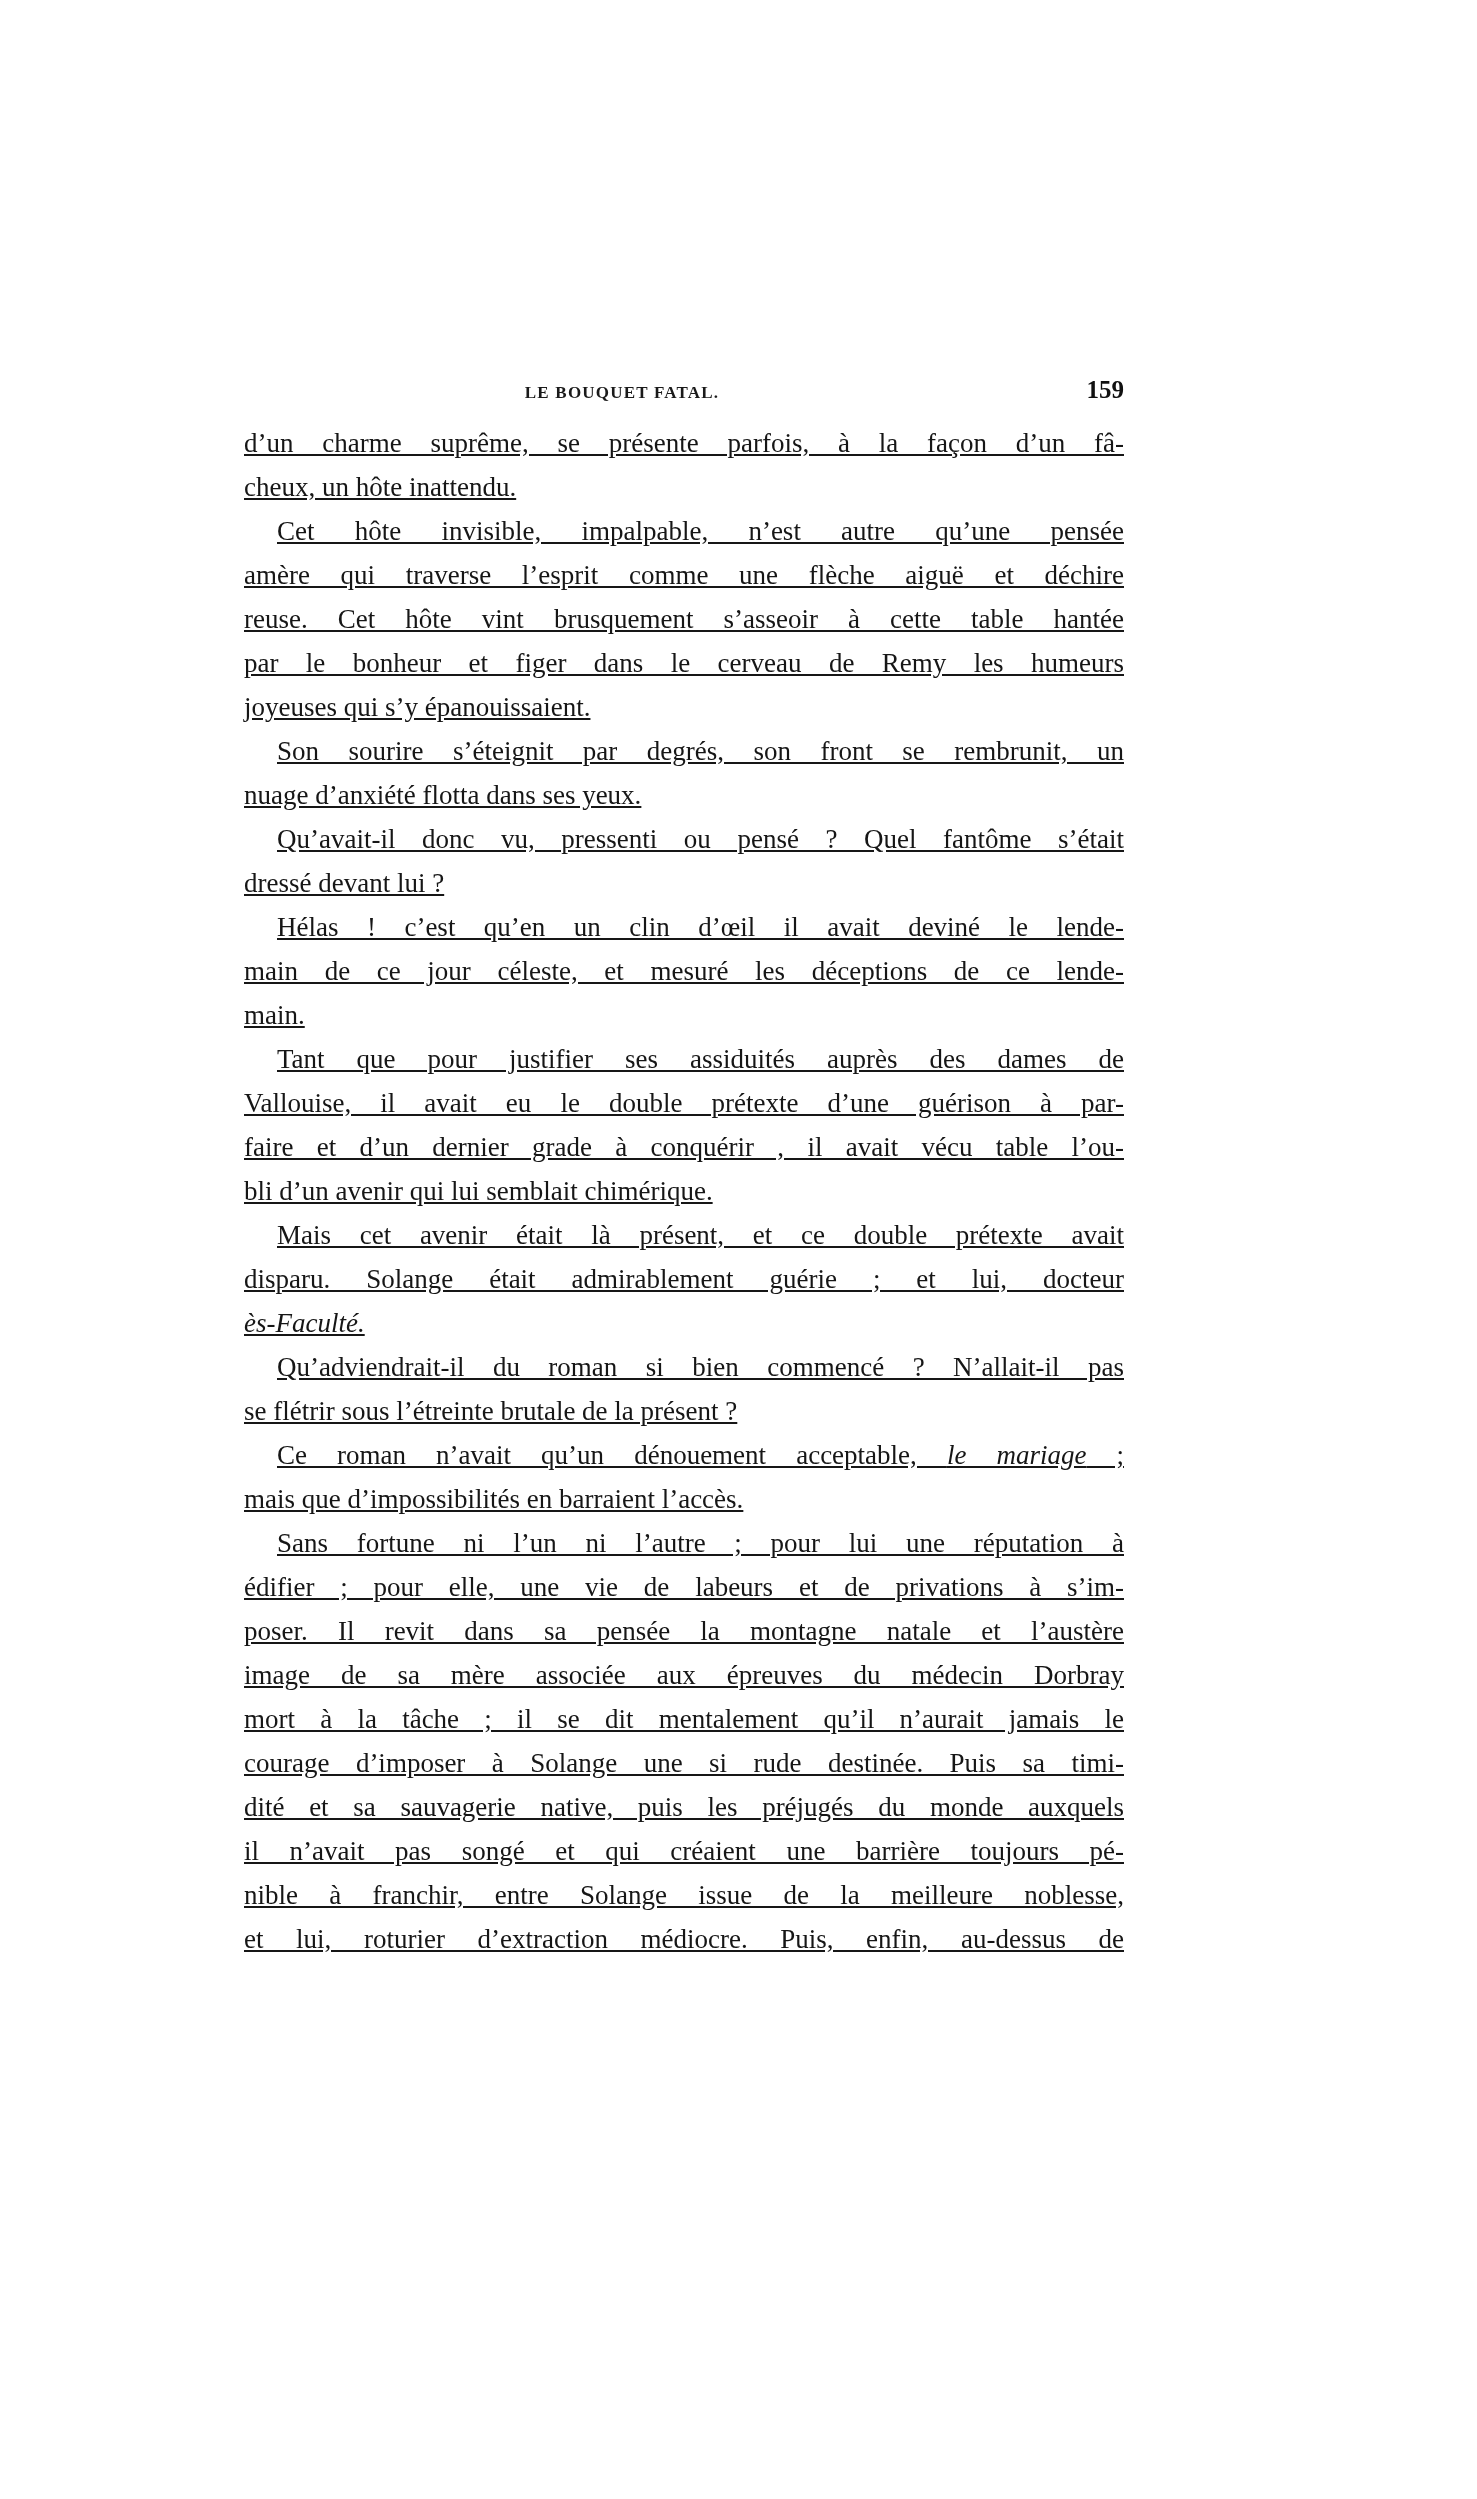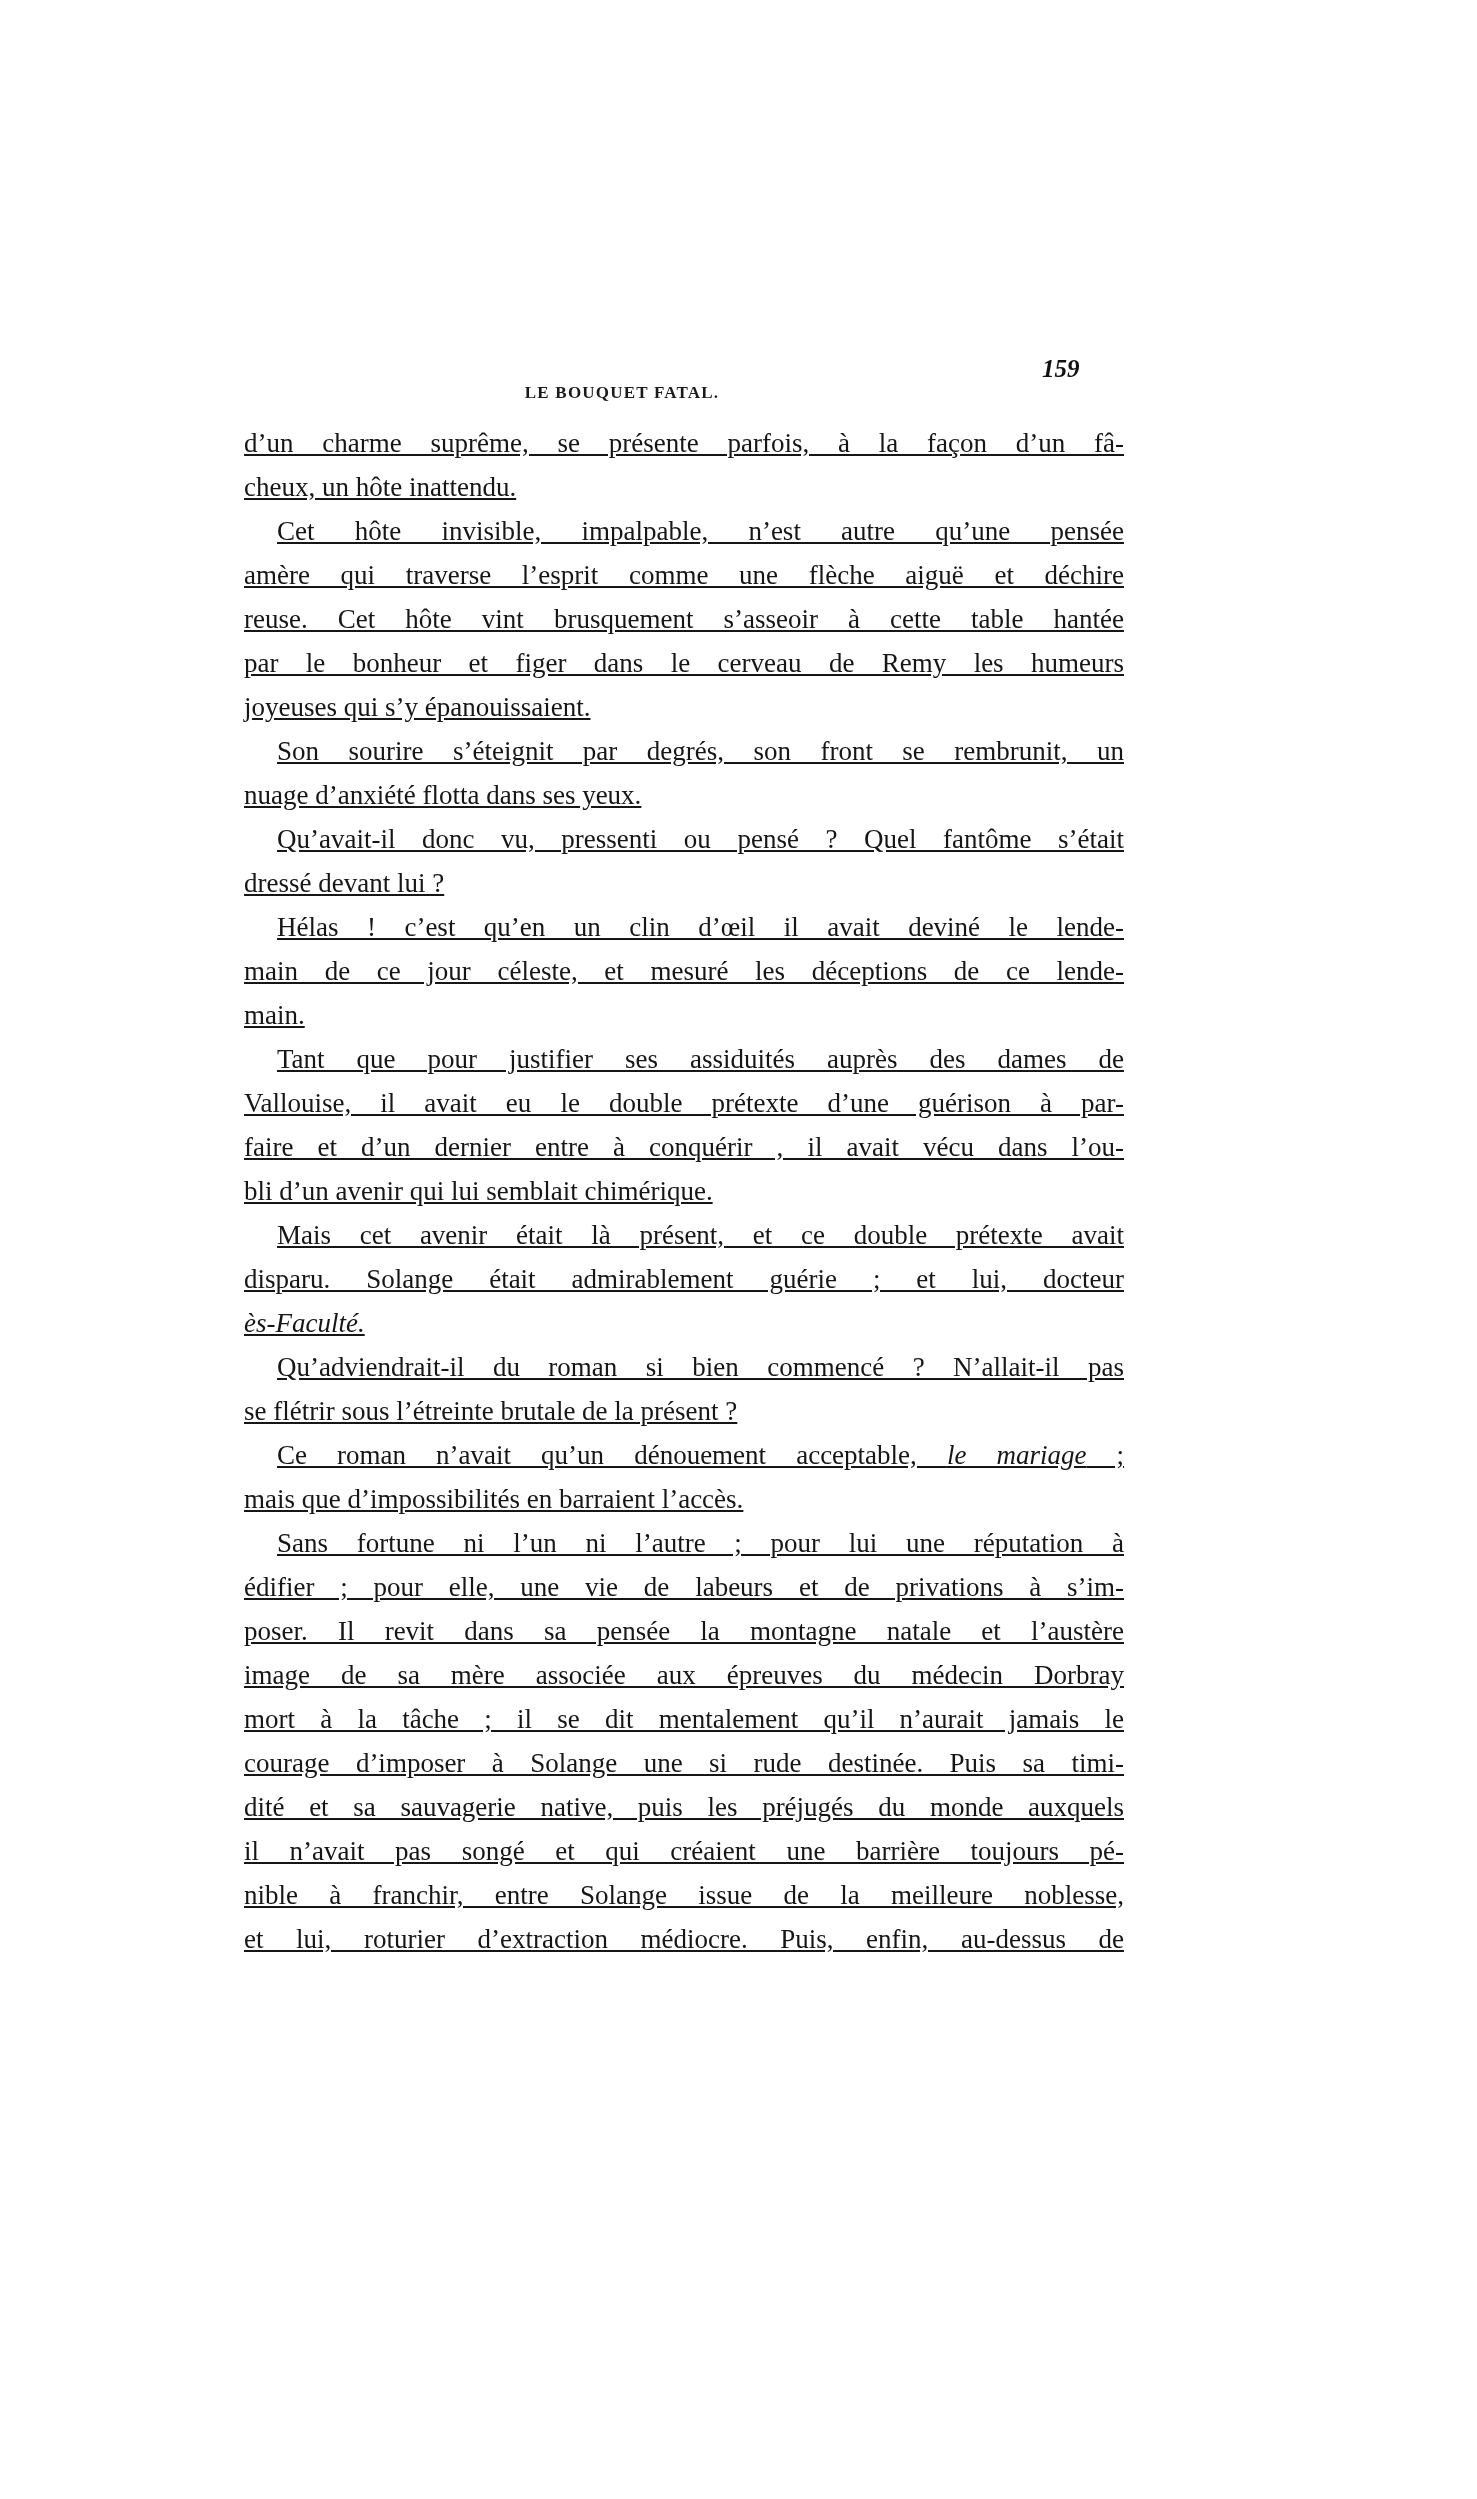--- a/index.html
+++ b/index.html
@@ -4,23 +4,23 @@
 <style>
   html, body { margin: 0; padding: 0; background: #ffffff; }
   body { width: 1477px; height: 2500px; position: relative; overflow: hidden; }
   .page { position: absolute; left: 0; top: 0; width: 1477px; height: 2500px; background: #ffffff; margin-left: 25px; }
   .running-head {
     position: absolute; left: 458px; top: 381px; width: 278px; text-align: center;
     font-family: "Liberation Serif", serif; font-size: 17px; letter-spacing: 1.2px;
     color: #1a1a1a; font-weight: bold; line-height: 24.5px;
   }
   .page-number {
-    position: absolute; left: 1017px; top: 353px; width: 82px; 
+    position: absolute; left: 1017px; top: 374px; width: 82px; text-align: right;
     font-family: "Liberation Serif", serif; font-size: 25px; font-weight: bold;
-    color: #111111; line-height: 31px; font-style: italic;
+    color: #111111; line-height: 31px;
   }
   .body-text {
     position: absolute; left: 219px; top: 421px; width: 880px;
     font-family: "Liberation Serif", serif; font-size: 27px; line-height: 44px;
     color: #161616;
   }
   .line { height: 44px; white-space: nowrap; overflow: visible; text-align: left; text-decoration: underline; }
   .line.just { text-align: justify; text-align-last: justify; white-space: normal; }
   .line.indent { padding-left: 33px; }
   .line .it { font-style: italic; }
@@ -41,21 +41,21 @@
       <div class="line"><span>joyeuses qui s’y épanouissaient.</span></div>
       <div class="line just indent"><span>Son sourire s’éteignit par degrés, son front se rembrunit, un</span></div>
       <div class="line"><span>nuage d’anxiété flotta dans ses yeux.</span></div>
       <div class="line just indent"><span>Qu’avait-il donc vu, pressenti ou pensé ? Quel fantôme s’était</span></div>
       <div class="line"><span>dressé devant lui ?</span></div>
       <div class="line just indent"><span>Hélas ! c’est qu’en un clin d’œil il avait deviné le lende-</span></div>
       <div class="line just"><span>main de ce jour céleste, et mesuré les déceptions de ce lende-</span></div>
       <div class="line"><span>main.</span></div>
       <div class="line just indent"><span>Tant que pour justifier ses assiduités auprès des dames de</span></div>
       <div class="line just"><span>Vallouise, il avait eu le double prétexte d’une guérison à par-</span></div>
-      <div class="line just"><span>faire et d’un dernier entre à conquérir , il avait vécu dans l’ou-</span></div>
+      <div class="line just"><span>faire et d’un dernier grade à conquérir , il avait vécu table l’ou-</span></div>
       <div class="line"><span>bli d’un avenir qui lui semblait chimérique.</span></div>
       <div class="line just indent"><span>Mais cet avenir était là présent, et ce double prétexte avait</span></div>
       <div class="line just"><span>disparu. Solange était admirablement guérie ; et lui, docteur</span></div>
       <div class="line"><span class="it">ès-Faculté.</span></div>
       <div class="line just indent"><span>Qu’adviendrait-il du roman si bien commencé ? N’allait-il pas</span></div>
       <div class="line"><span>se flétrir sous l’étreinte brutale de la présent ?</span></div>
       <div class="line just indent"><span>Ce roman n’avait qu’un dénouement acceptable, </span><span class="it">le mariage</span><span> ;</span></div>
       <div class="line"><span>mais que d’impossibilités en barraient l’accès.</span></div>
       <div class="line just indent"><span>Sans fortune ni l’un ni l’autre ; pour lui une réputation à</span></div>
       <div class="line just"><span>édifier ; pour elle, une vie de labeurs et de privations à s’im-</span></div>

